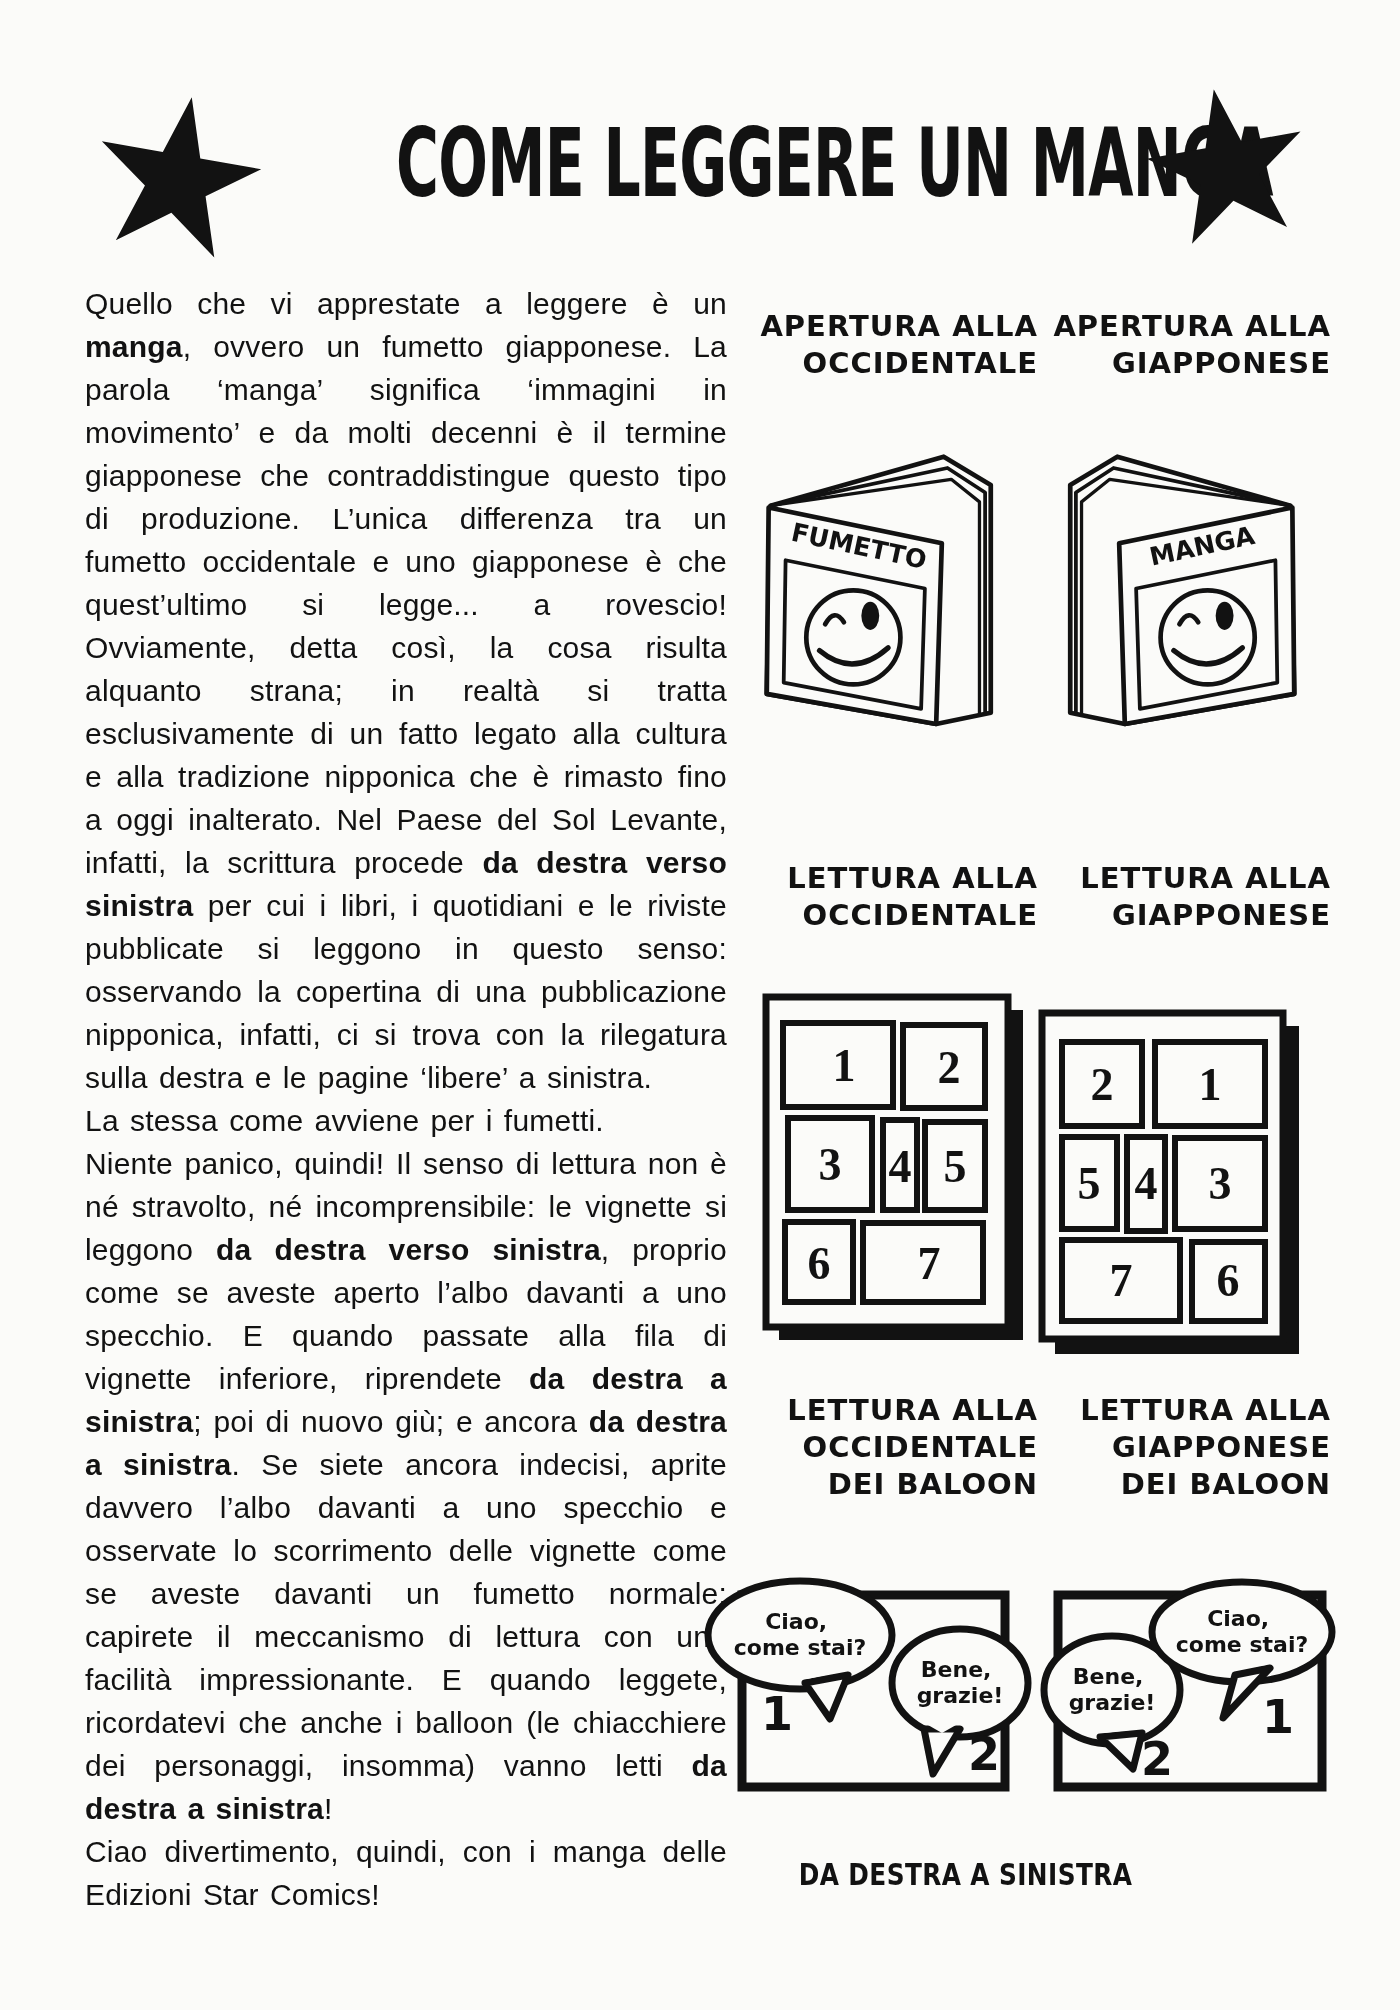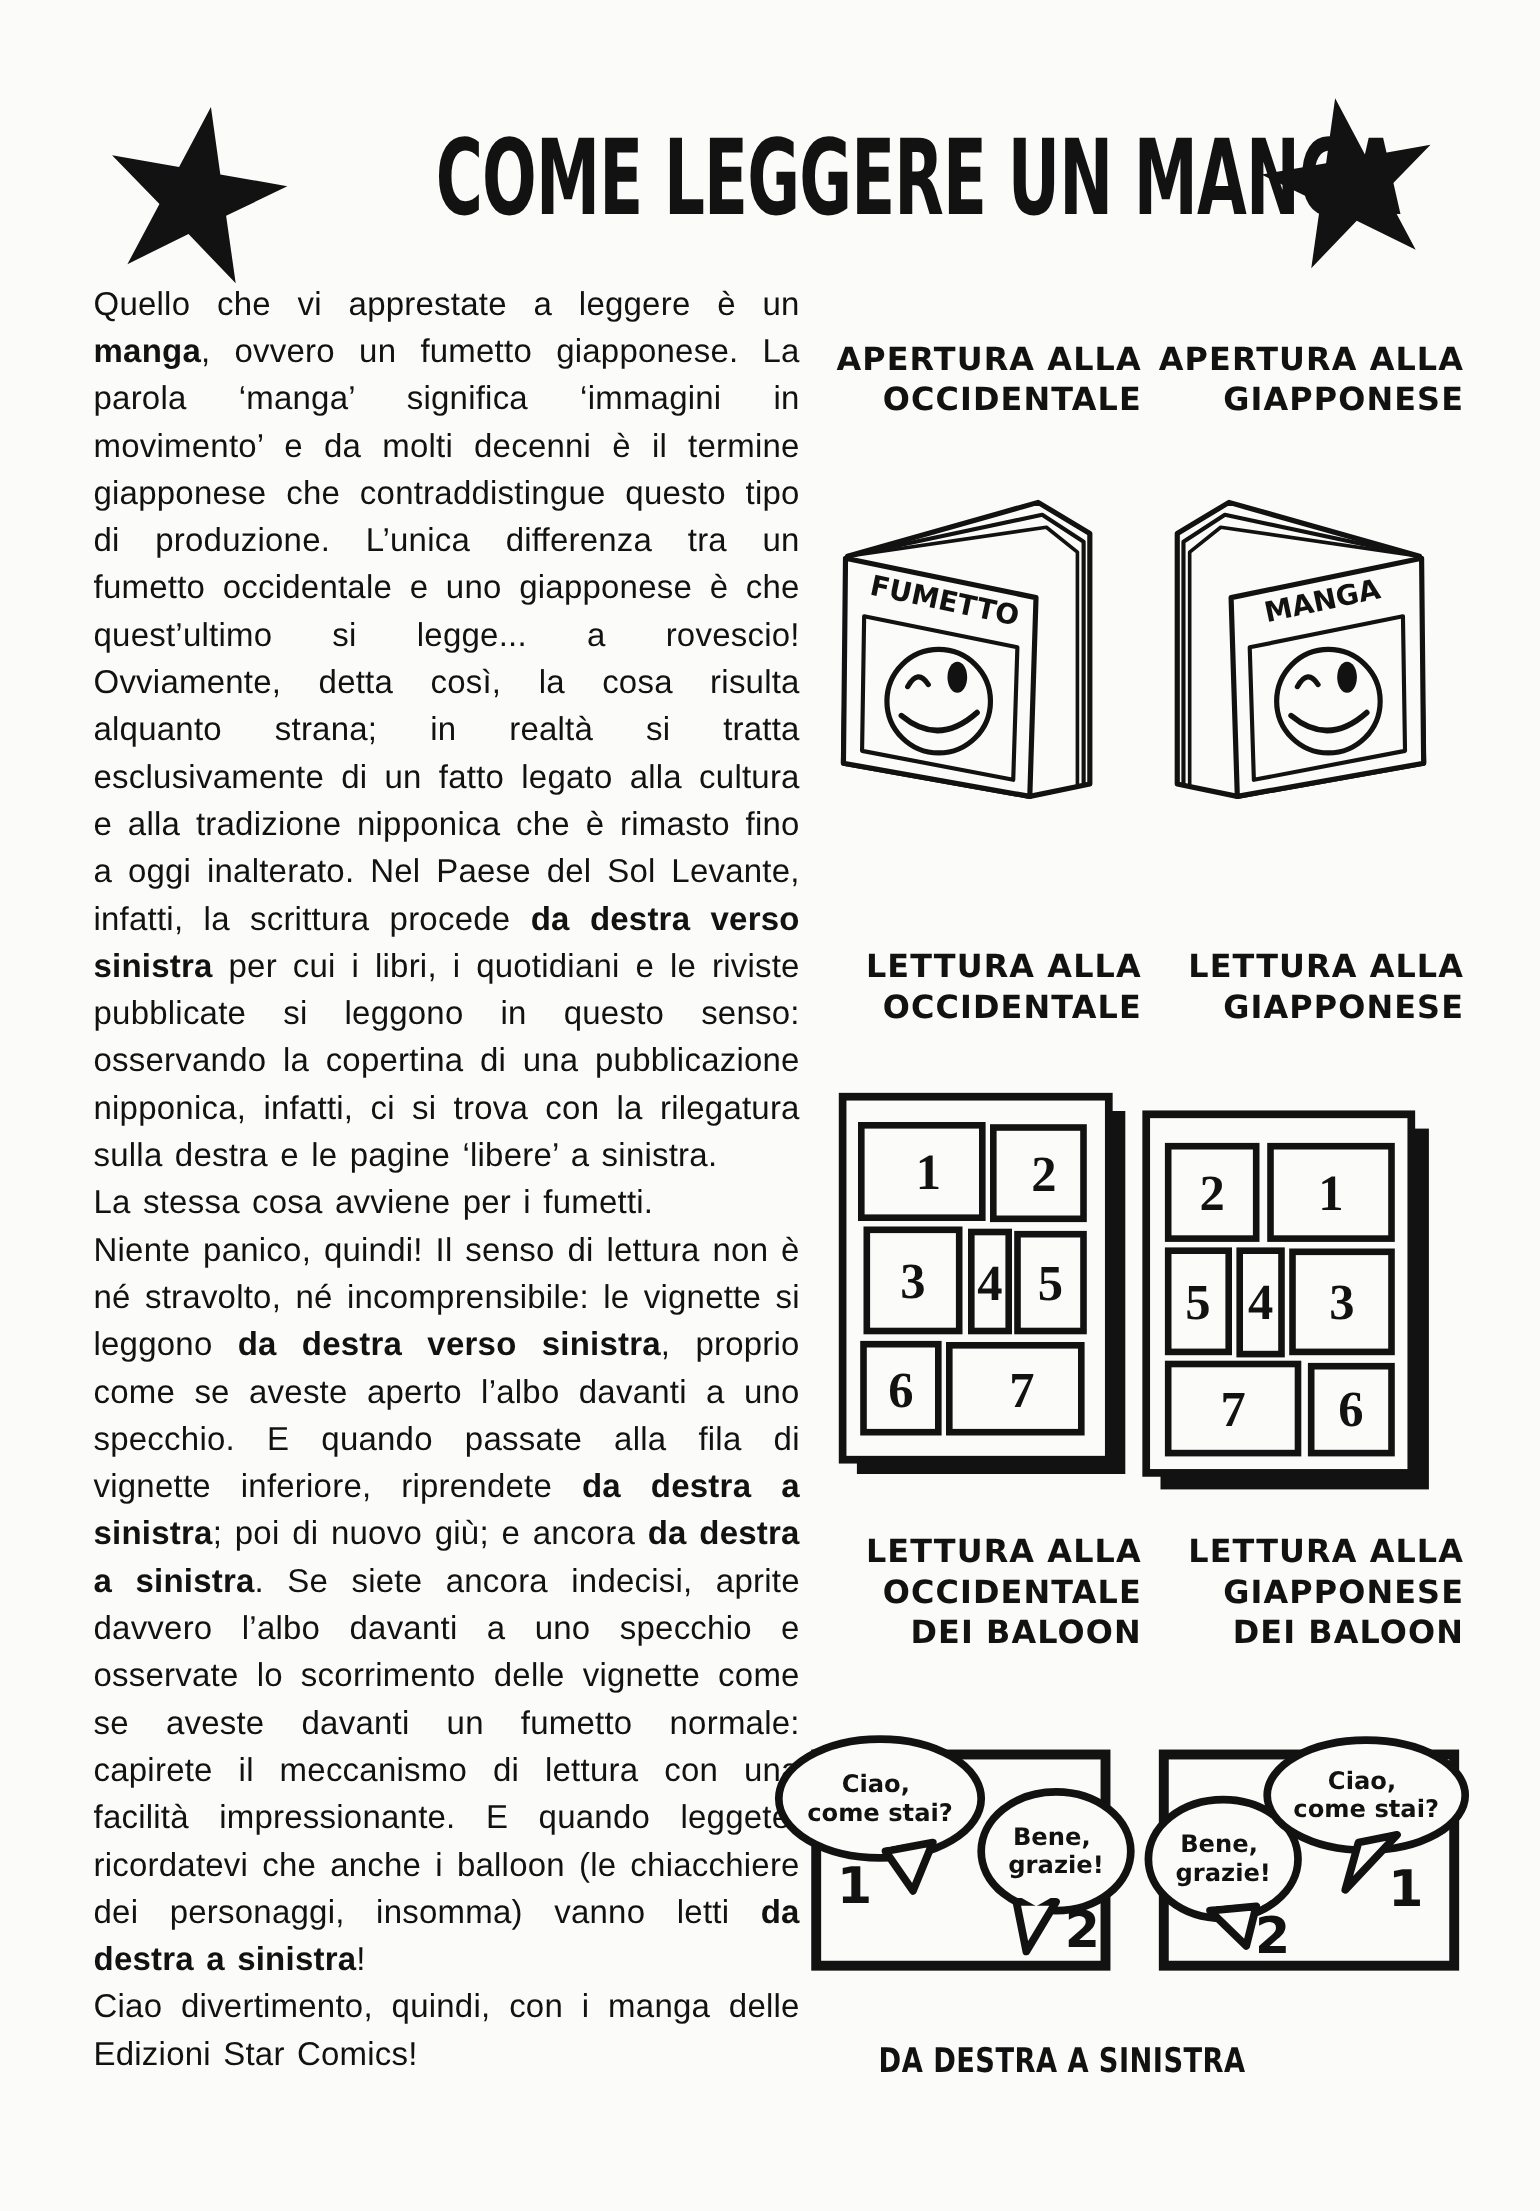--- a/index.html
+++ b/index.html
@@ -23,21 +23,21 @@
     font-weight:bold;
     font-size:78px;
     letter-spacing:-1px;
     transform:scale(.75,1.22);
     transform-origin:center;
   }
   .star{position:absolute;}
   .star svg{display:block;}
   
   .copy{
-    position:absolute;left:85px;top:255px;width:642px;
+    position:absolute;left:85px;top:282px;width:642px;
     font-size:30px;line-height:43px;
     text-align:justify;
     word-spacing:.09em;
     letter-spacing:.2px;
   }
   .copy p{margin:0;}
   .copy .b{font-weight:bold;}
   
   .hdg{
     position:absolute;width:292px;
@@ -77,21 +77,21 @@
   </div>
 
   <div class="star" style="left:1146px;top:88px;width:164px;height:164px;transform:rotate(-10deg);">
     <svg width="164" height="164" viewBox="0 0 100 100">
       <polygon points="50,0 61.2,34.6 97.6,34.6 68.1,55.9 79.4,90.5 50,69 20.6,90.5 31.9,55.9 2.4,34.6 38.8,34.6" fill="#121212"></polygon>
     </svg>
   </div>
 
   <div class="copy">
     <p><span>Quello che vi apprestate a leggere è un </span><span class="b">manga</span><span>, ovvero un fumetto giapponese. La parola ‘manga’ significa ‘immagini in movimento’ e da molti decenni è il termine giapponese che contraddistingue questo tipo di produzione. L’unica differenza tra un fumetto occidentale e uno giapponese è che quest’ultimo si legge... a rovescio! Ovviamente, detta così, la cosa risulta alquanto strana; in realtà si tratta esclusivamente di un fatto legato alla cultura e alla tradizione nipponica che è rimasto fino a oggi inalterato. Nel Paese del Sol Levante, infatti, la scrittura procede </span><span class="b">da destra verso sinistra</span><span> per cui i libri, i quotidiani e le riviste pubblicate si leggono in questo senso: osservando la copertina di una pubblicazione nipponica, infatti, ci si trova con la rilegatura sulla destra e le pagine ‘libere’ a sinistra.</span></p>
-    <p><span>La stessa cosa avviene per i fumetti.</span></p>
+    <p><span>La stessa come avviene per i fumetti.</span></p>
     <p><span>Niente panico, quindi! Il senso di lettura non è né stravolto, né incomprensibile: le vignette si leggono </span><span class="b">da destra verso sinistra</span><span>, proprio come se aveste aperto l’albo davanti a uno specchio. E quando passate alla fila di vignette inferiore, riprendete </span><span class="b">da destra a sinistra</span><span>; poi di nuovo giù; e ancora </span><span class="b">da destra a sinistra</span><span>. Se siete ancora indecisi, aprite davvero l’albo davanti a uno specchio e osservate lo scorrimento delle vignette come se aveste davanti un fumetto normale: capirete il meccanismo di lettura con una facilità impressionante. E quando leggete, ricordatevi che anche i balloon (le chiacchiere dei personaggi, insomma) vanno letti </span><span class="b">da destra a sinistra</span><span>!</span></p>
     <p><span>Ciao divertimento, quindi, con i manga delle Edizioni Star Comics!</span></p>
   </div>
 
   <div class="hdg" style="left:746px;top:308px;">APERTURA ALLA
 OCCIDENTALE</div>
   <div class="hdg" style="left:1039px;top:308px;">APERTURA ALLA
 GIAPPONESE</div>
 
   <div class="abs" style="left:763px;top:438px;">

